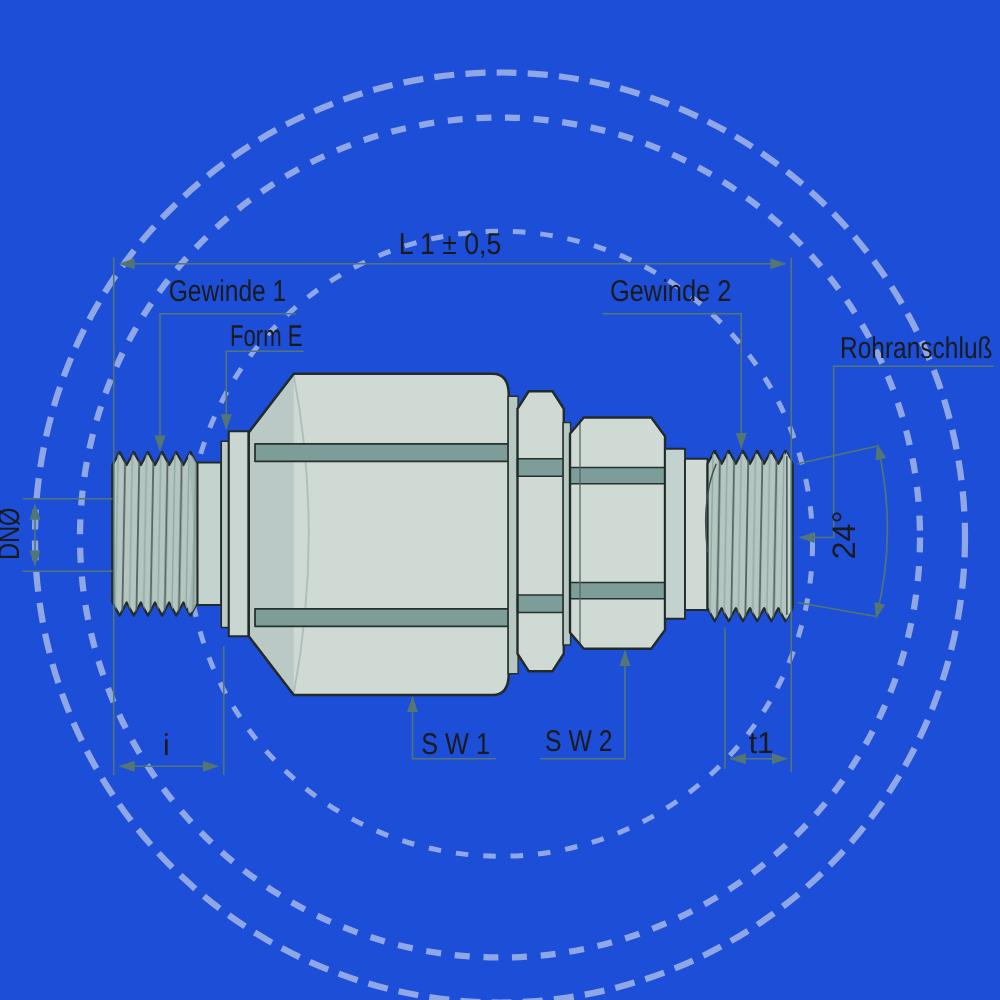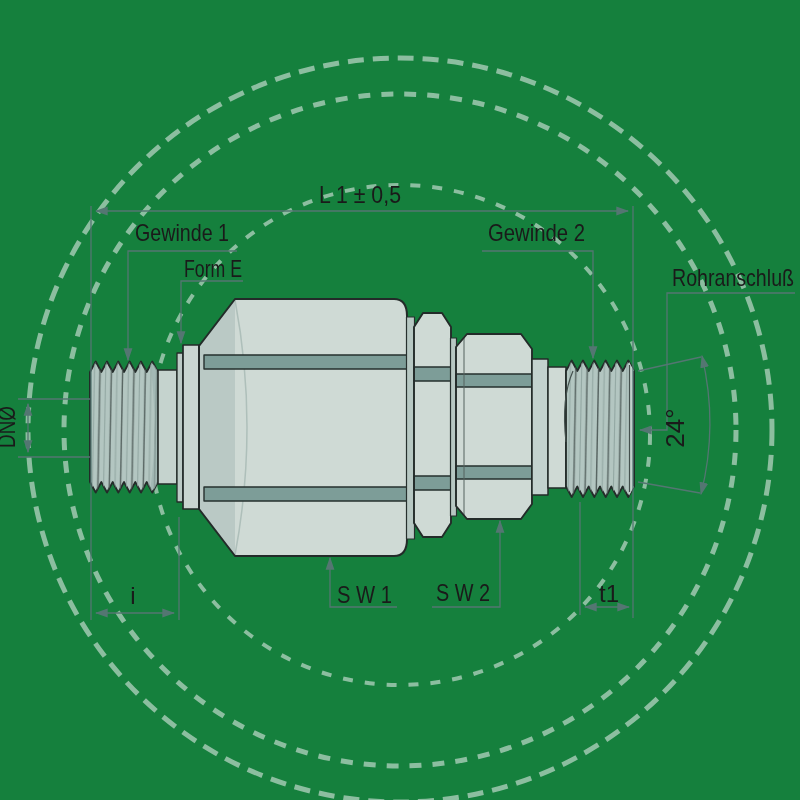--- a/index.html
+++ b/index.html
@@ -1,17 +1,17 @@
 <!DOCTYPE html>
 <html><head>
 <meta charset="utf-8">
 <style>
   html,body { margin:0; padding:0; background:#ffffff; }
   .canvas {
-    position:relative; width:800px; height:800px; background:#15803d;
+    position:relative; width:800px; height:800px; background:#1d4ed8;
     font-family:"Liberation Sans", sans-serif; overflow:hidden;
   }
   svg { position:absolute; left:0; top:0; }
   text {
     fill:#1a1a1a;
     font-family:"Liberation Sans", sans-serif;
     font-weight:500;
   }
 </style>
 </head>

